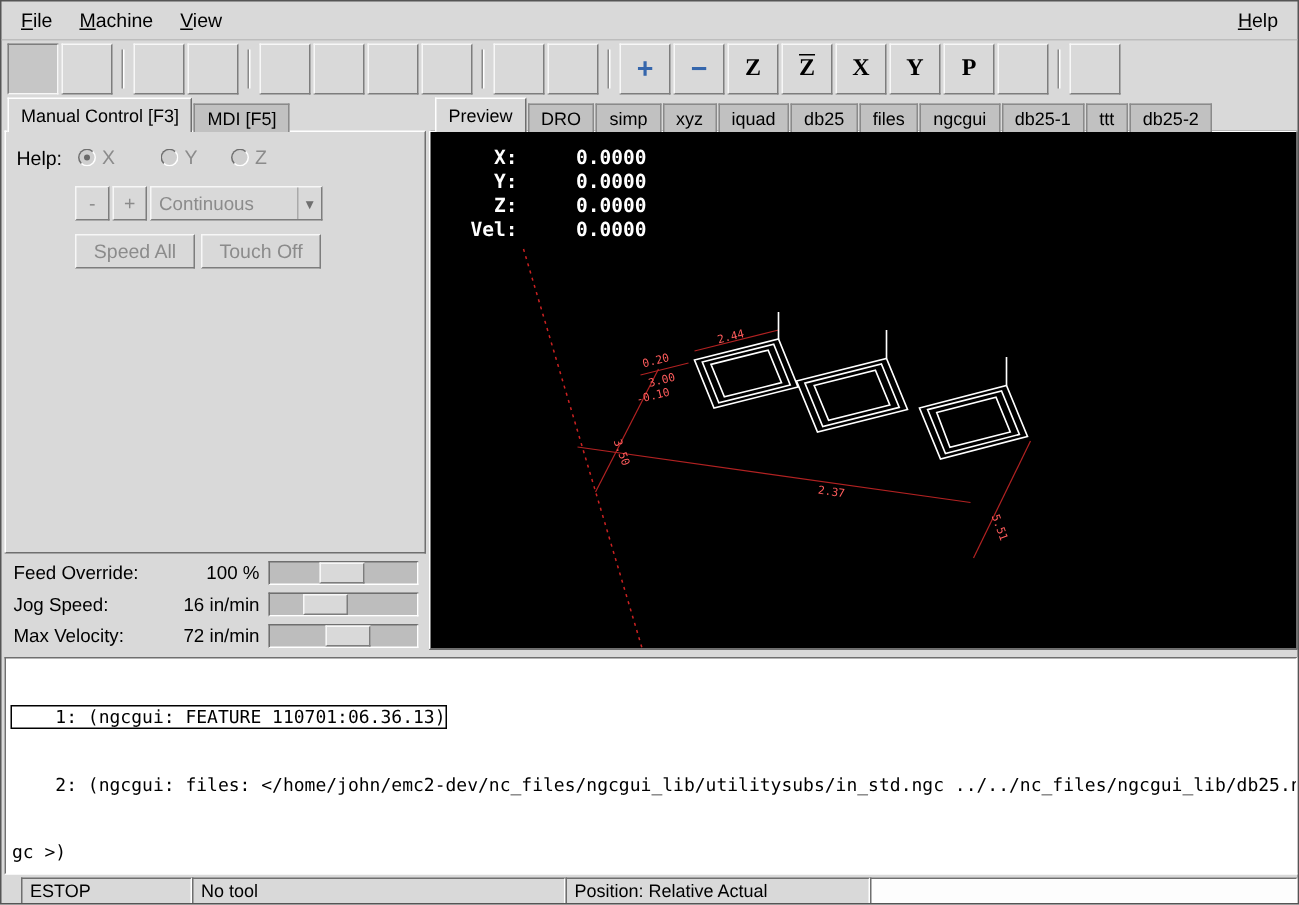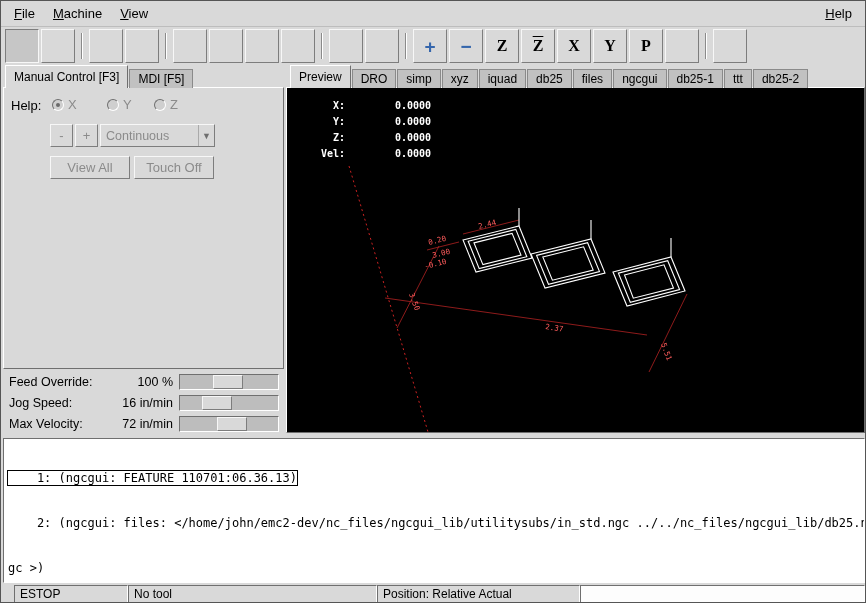--- a/index.html
+++ b/index.html
@@ -64,21 +64,21 @@
   .strough { position: absolute; left: 178px; top: 2px; width: 100px; height: 16px;
              background: #bdbdbd; border: 1px solid; border-color: #6f6f6f #fff #fff #6f6f6f; }
   .shandle { position: absolute; top: 0; width: 30px; height: 14px; background: #d9d9d9;
              border: 1px solid; border-color: #f7f7f7 #7d7d7d #7d7d7d #f7f7f7; }
 
   
   .right-panel { position: absolute; top: 86px; left: 285px; width: 579px; height: 346px;
                  background: #000; border: 1px solid; border-color: #fff #6f6f6f #6f6f6f #fff; }
   .plot-svg { position: absolute; left: 0; top: 0; }
   .dro { position: absolute; top: 10px; left: 12px; color: #fff;
-         font-family: "DejaVu Sans Mono", monospace; font-size: 10px; font-weight: bold;
+         font-family: "DejaVu Sans Mono", monospace; font-size: 13px; font-weight: bold;
          line-height: 16px; z-index: 2; }
   .dro-label { display: inline-block; width: 46px; text-align: right; white-space: pre; }
   .dro-value { display: inline-block; width: 86px; text-align: right; white-space: pre; }
 
   
   .gcode { position: absolute; top: 437px; left: 2px; width: 862px; height: 145px;
            background: #fff; border: 1px solid; border-color: #6f6f6f #fff #fff #6f6f6f;
            font-family: "DejaVu Sans Mono", monospace; font-size: 12px; line-height: 15px;
            padding: 2px 4px; white-space: pre; overflow: hidden; }
   .gline { height: 15px; }
@@ -227,21 +227,21 @@
       <span class="radio-label">Z</span>
     </span>
 
     <button class="gbtn" style="top:36px; left:46px; width:23px; height:23px;">-</button>
     <button class="gbtn" style="top:36px; left:71px; width:23px; height:23px;">+</button>
     <div class="combo">
       <span class="combo-text">Continuous</span>
       <span class="combo-arrow">▼</span>
     </div>
 
-    <button class="gbtn" style="top:68px; left:46px; width:80px; height:23px;">View All</button>
+    <button class="gbtn" style="top:68px; left:46px; width:80px; height:23px;">Speed All</button>
     <button class="gbtn" style="top:68px; left:130px; width:80px; height:23px;">Touch Off</button>
   </div>
 
   <div class="slider-row" style="top:371px;">
     <span class="slabel">Feed Override:</span>
     <span class="svalue">100 %</span>
     <div class="strough">
       <div class="shandle" style="left: 34%;"></div>
     </div>
   </div>

